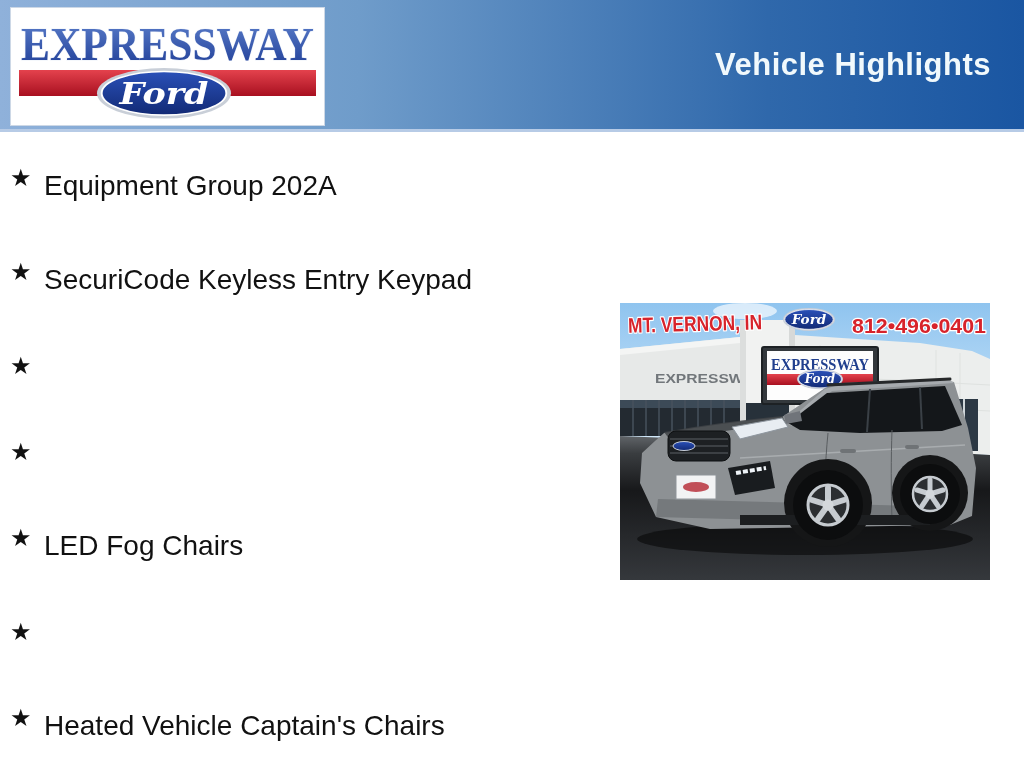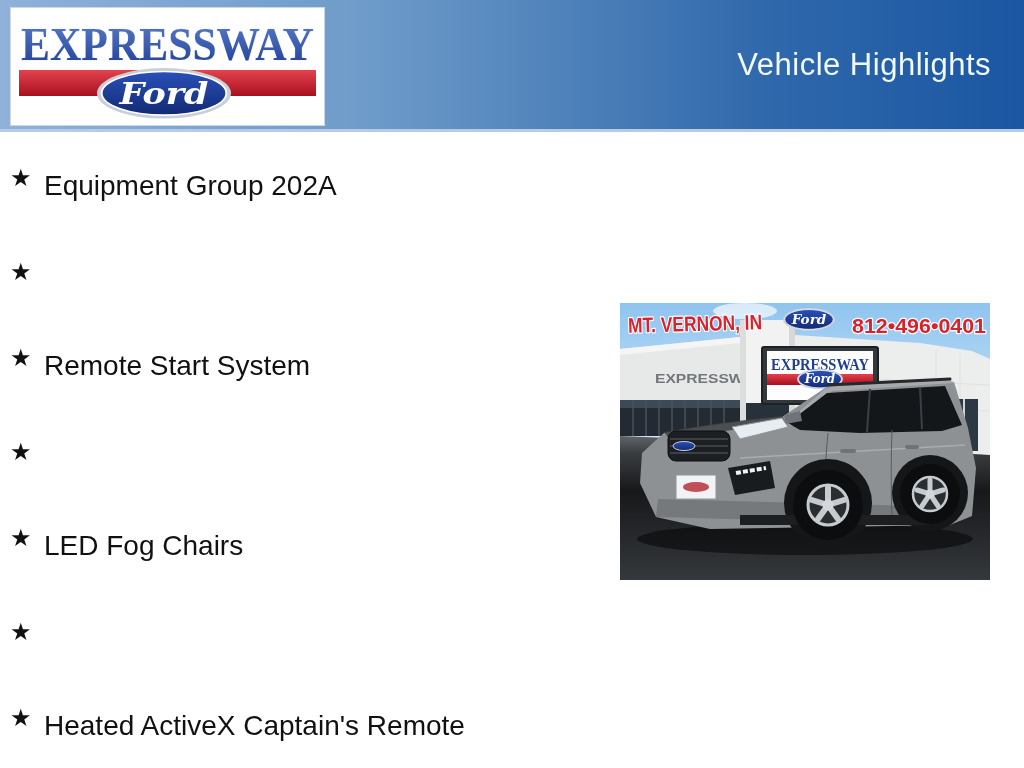--- a/index.html
+++ b/index.html
@@ -4,21 +4,21 @@
 <style>
   html,body{margin:0;padding:0;background:#ffffff;}
   .slide{position:relative;width:1024px;height:768px;background:#ffffff;overflow:hidden;
          font-family:"Liberation Sans", sans-serif;}
 
   
   .header{position:absolute;left:0;top:0;width:1024px;height:129px;
           background:linear-gradient(90deg,#8fb1da 0%,#6f9cca 35%,#2f68ab 75%,#1a56a2 100%);}
   .header-underline{position:absolute;left:0;top:129px;width:1024px;height:3px;background:#b7cbe6;}
   .page-title{position:absolute;top:47px;right:33px;margin:0;
-              font-size:31px;font-weight:400;color:#f1f9fc;letter-spacing:.5px;}
+              font-size:31px;font-weight:700;color:#f1f9fc;letter-spacing:.5px;}
   .logo-box{position:absolute;left:11px;top:8px;width:313px;height:117px;background:#ffffff;
             box-shadow:0 0 0 1px #cdd8e6;}
   .logo-box svg{display:block;}
 
   
   .highlights{position:absolute;left:10px;top:161px;width:530px;margin:0;padding:0;list-style:none;}
   .hl{display:flex;align-items:flex-start;margin:0 0 52px 0;
       font-size:28px;line-height:34px;color:#111111;}
   .star{flex:0 0 34px;width:34px;font-size:24px;line-height:34px;color:#111111;}
   .hl-text{flex:0 1 auto;max-width:476px;margin-top:8px;}
@@ -85,38 +85,38 @@
     </svg>
   </div>
 
   <ul class="highlights">
       <li class="hl">
         <span class="star">★</span>
         <span class="hl-text">Equipment Group 202A</span>
       </li>
       <li class="hl">
         <span class="star">★</span>
-      </li>
-      <li class="hl">
-        <span class="star">★</span>
-        <span class="hl-text">Remote Start System</span>
+        <span class="hl-text">SecuriCode Keyless Entry Keypad</span>
+      </li>
+      <li class="hl">
+        <span class="star">★</span>
       </li>
       <li class="hl">
         <span class="star">★</span>
       </li>
       <li class="hl">
         <span class="star">★</span>
         <span class="hl-text">LED Fog Chairs</span>
       </li>
       <li class="hl">
         <span class="star">★</span>
       </li>
       <li class="hl">
         <span class="star">★</span>
-        <span class="hl-text">Heated ActiveX Captain's Remote</span>
+        <span class="hl-text">Heated Vehicle Captain's Chairs</span>
       </li>
     </ul>
 
   <figure class="photo">
     <svg viewBox="0 0 370 277" width="370" height="277">
 
       <rect x="0" y="0" width="370" height="160" fill="url(#sky)"></rect>
       <g fill="#ffffff" opacity="0.95">
         <ellipse cx="8" cy="62" rx="22" ry="11"></ellipse>
           <ellipse cx="2" cy="78" rx="26" ry="12"></ellipse>

